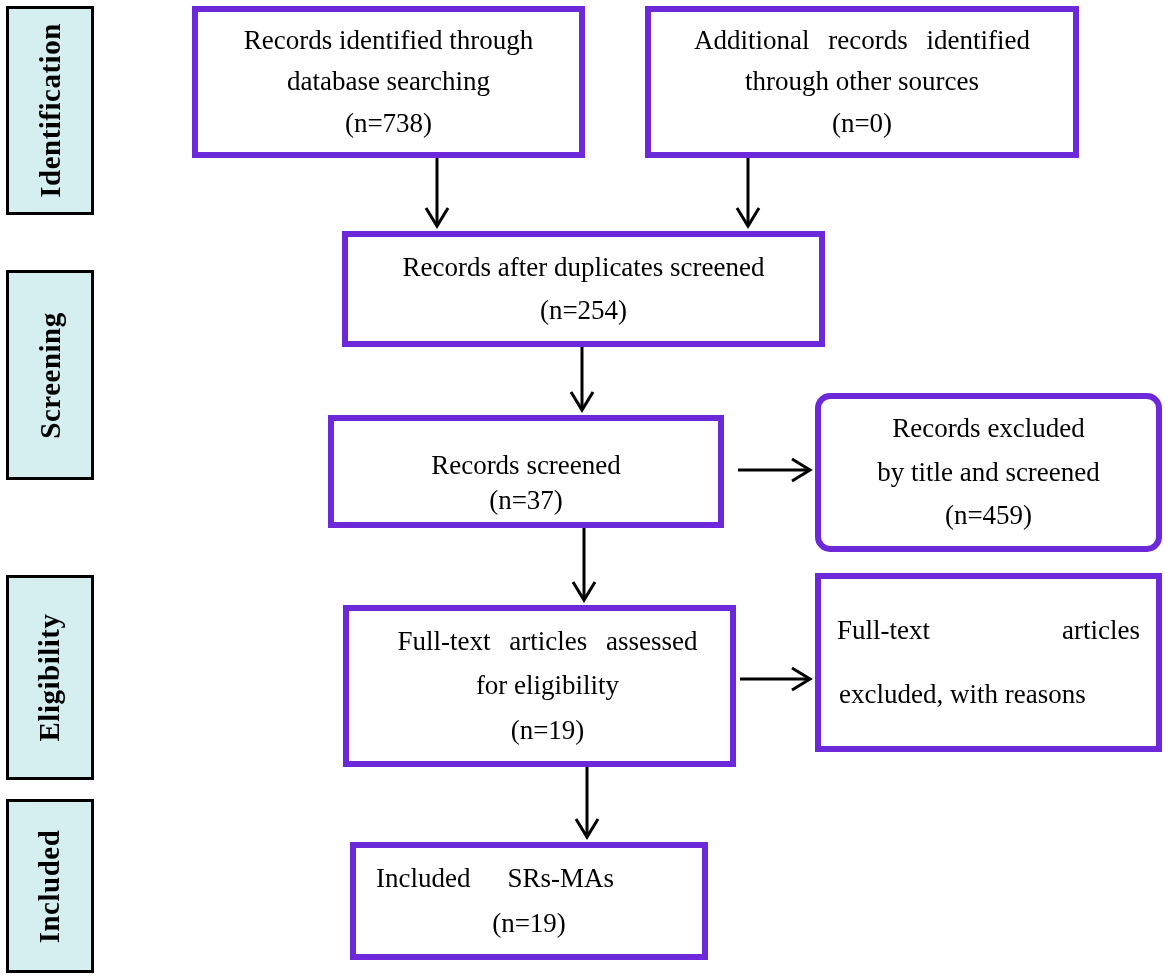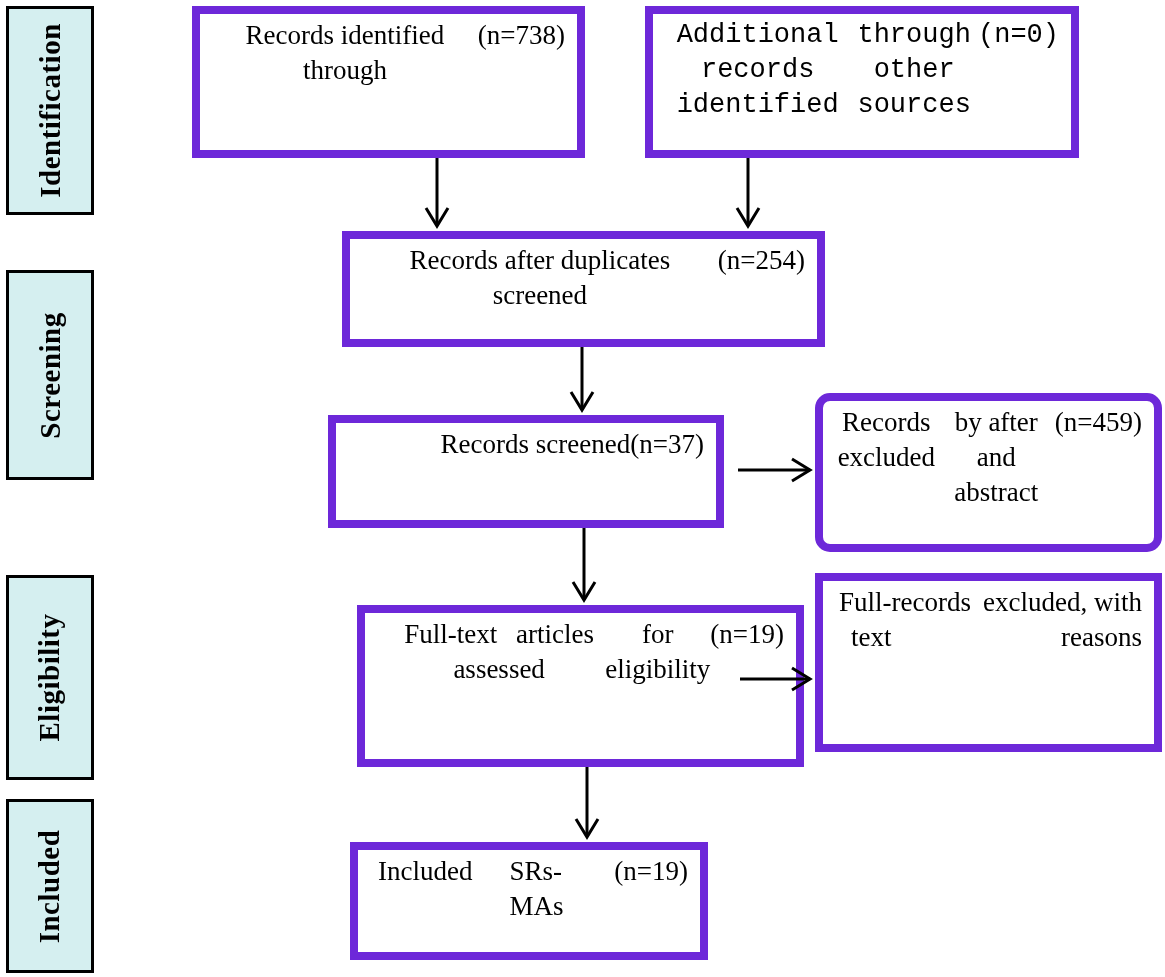--- a/index.html
+++ b/index.html
@@ -37,53 +37,53 @@
     letter-spacing: 0.5px;
   }
   #stage-identification { top: 6px;   height: 209px; }
   #stage-screening      { top: 270px; height: 210px; }
   #stage-eligibility    { top: 575px; height: 205px; }
   #stage-included       { top: 799px; height: 174px; }
 
   
   .fbox {
     position: absolute;
-    border: 8px solid #6d28d9;
+    border: 6px solid #6d28d9;
     box-sizing: border-box;
     background: #ffffff;
     display: flex;
-    flex-direction: row;
+    flex-direction: column;
     justify-content: space-evenly;
     padding: 4px 12px;
     font-size: 27px;
     line-height: 1.3;
   }
   .fbox .ln { text-align: center; }
   .ln.ws-wide { word-spacing: 12px; }
   .ln.split {
     display: flex;
     justify-content: space-between;
     text-align: right;
     padding: 0 4px;
   }
-  .ln.left { text-align: right; padding-left: 6px; }
+  .ln.left { text-align: left; padding-left: 6px; }
   .ln.pair {
     display: flex;
     justify-content: flex-start;
     gap: 37px;
     text-align: left;
     padding-left: 8px;
   }
 
   #box-records-identified { left: 192px; top: 6px;   width: 393px; height: 152px; }
-  #box-additional-records { left: 645px; top: 6px;   width: 434px; height: 152px; font-family: Liberation Mono, monospace; }
+  #box-additional-records { left: 645px; top: 6px;   width: 434px; height: 152px; }
   #box-duplicates-removed { left: 342px; top: 231px; width: 483px; height: 116px; }
   #box-records-screened   { left: 328px; top: 415px; width: 396px; height: 113px; justify-content: flex-end; }
   #box-records-excluded   { left: 815px; top: 393px; width: 347px; height: 159px; border-radius: 15px; }
-  #box-fulltext-assessed  { left: 357px; top: 605px; width: 447px; height: 162px; padding-left: 28px; }
+  #box-fulltext-assessed  { left: 343px; top: 605px; width: 393px; height: 162px; padding-left: 28px; }
   #box-fulltext-excluded  { left: 815px; top: 573px; width: 347px; height: 179px; }
   #box-included-srs       { left: 350px; top: 842px; width: 358px; height: 118px; }
 
   
   #arrows {
     position: absolute;
     left: 0; top: 0;
     width: 1165px;
     height: 977px;
     pointer-events: none;
@@ -102,20 +102,21 @@
   </div>
   <div class="stage" id="stage-eligibility">
     <span class="vtext">Eligibility</span>
   </div>
   <div class="stage" id="stage-included">
     <span class="vtext">Included</span>
   </div>
 
   <div class="fbox" id="box-records-identified">
     <div class="ln">Records identified through</div>
+    <div class="ln">database searching</div>
     <div class="ln">(n=738)</div>
   </div>
 
   <div class="fbox" id="box-additional-records">
     <div class="ln ws-wide">Additional records identified</div>
     <div class="ln">through other sources</div>
     <div class="ln">(n=0)</div>
   </div>
 
   <div class="fbox" id="box-duplicates-removed">
@@ -123,34 +124,34 @@
     <div class="ln">(n=254)</div>
   </div>
 
   <div class="fbox" id="box-records-screened">
     <div class="ln">Records screened</div>
     <div class="ln">(n=37)</div>
   </div>
 
   <div class="fbox" id="box-records-excluded">
     <div class="ln">Records excluded</div>
-    <div class="ln">by after and abstract</div>
+    <div class="ln">by title and screened</div>
     <div class="ln">(n=459)</div>
   </div>
 
   <div class="fbox" id="box-fulltext-assessed">
     <div class="ln ws-wide">Full-text articles assessed</div>
     <div class="ln">for eligibility</div>
     <div class="ln">(n=19)</div>
   </div>
 
   <div class="fbox" id="box-fulltext-excluded">
     <div class="ln split">
       <span>Full-text</span>
-      <span>records</span>
+      <span>articles</span>
     </div>
     <div class="ln left">excluded, with reasons</div>
   </div>
 
   <div class="fbox" id="box-included-srs">
     <div class="ln pair">
       <span>Included</span>
       <span>SRs-MAs</span>
     </div>
     <div class="ln">(n=19)</div>

